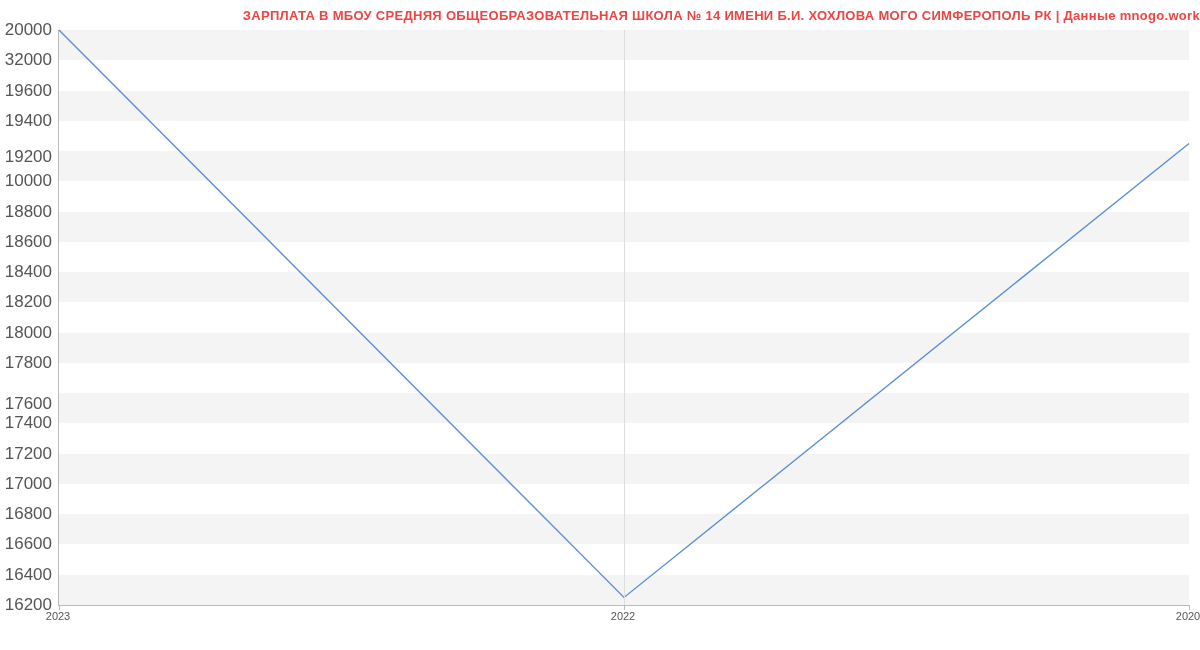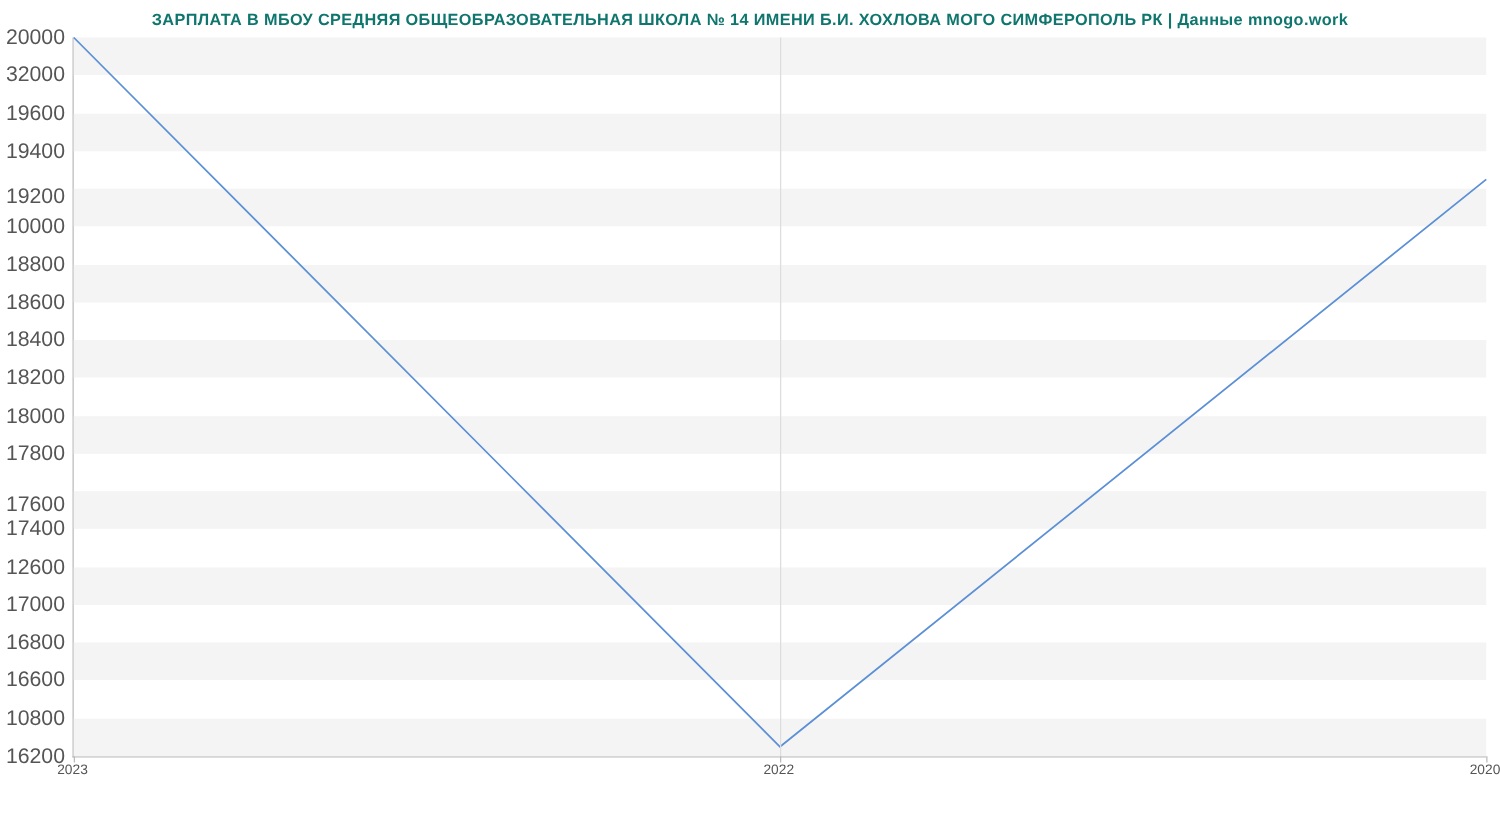--- a/index.html
+++ b/index.html
@@ -7,24 +7,24 @@
     padding: 0;
     font-family: Arial, sans-serif;
     background: #fff;
   }
   .chart-container {
     width: 1200px;
     height: 650px;
     position: relative;
   }
   .chart-title {
-    text-align: center;
+    text-align: right;
     font-size: 13px;
     font-weight: bold;
-    color: #0f766e;
+    color: #ef4444;
     padding-top: 8px;
     letter-spacing: 0.3px;
   }
   .plot-area {
     position: absolute;
     left: 58px;
     top: 30px;
     width: 1130px;
     height: 575px;
     border-left: 1px solid #bbb;
@@ -93,25 +93,25 @@
       <div class="grid-band" style="top: 544.737px; height: 30.2632px;"></div>
     <svg class="line-layer" preserveAspectRatio="none" viewBox="0 0 1130 575">
         <path d="M0 0 L565 567.4342105263158 L1130 113.48684210526312" fill="none" stroke="#5b8fd6" stroke-width="1.4"></path>
       </svg>
   <div class="x-tick" style="left: 0px;"></div>
       <div class="v-grid" style="left: 565px;"></div>
       <div class="x-tick" style="left: 565px;"></div>
       <div class="x-tick" style="left: 1130px;"></div>
     </div>
 <div class="y-tick-label" style="top: 605px;">16200</div>
-    <div class="y-tick-label" style="top: 574.737px;">10800</div>
+    <div class="y-tick-label" style="top: 574.737px;">16400</div>
     <div class="y-tick-label" style="top: 544.474px;">16600</div>
     <div class="y-tick-label" style="top: 514.211px;">16800</div>
     <div class="y-tick-label" style="top: 483.947px;">17000</div>
-    <div class="y-tick-label" style="top: 453.684px;">12600</div>
+    <div class="y-tick-label" style="top: 453.684px;">17200</div>
     <div class="y-tick-label" style="top: 423.421px;">17400</div>
     <div class="y-tick-label" style="top: 393.158px; margin-top: 11px;">17600</div>
     <div class="y-tick-label" style="top: 362.895px;">17800</div>
     <div class="y-tick-label" style="top: 332.632px;">18000</div>
     <div class="y-tick-label" style="top: 302.368px;">18200</div>
     <div class="y-tick-label" style="top: 272.105px;">18400</div>
     <div class="y-tick-label" style="top: 241.842px;">18600</div>
     <div class="y-tick-label" style="top: 211.579px;">18800</div>
     <div class="y-tick-label" style="top: 181.316px;">10000</div>
     <div class="y-tick-label" style="top: 157px;">19200</div>

